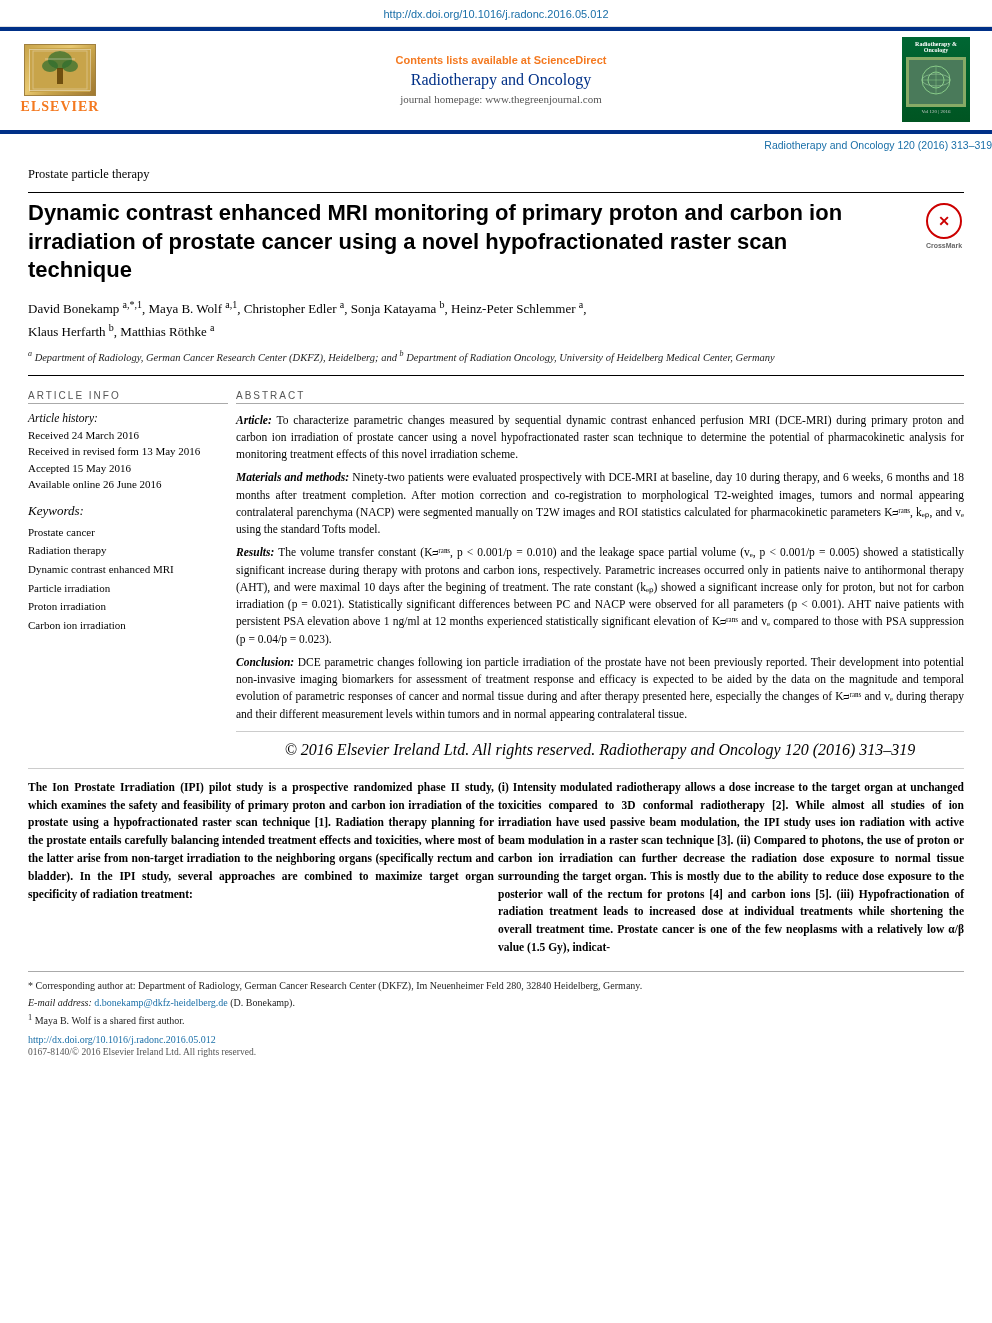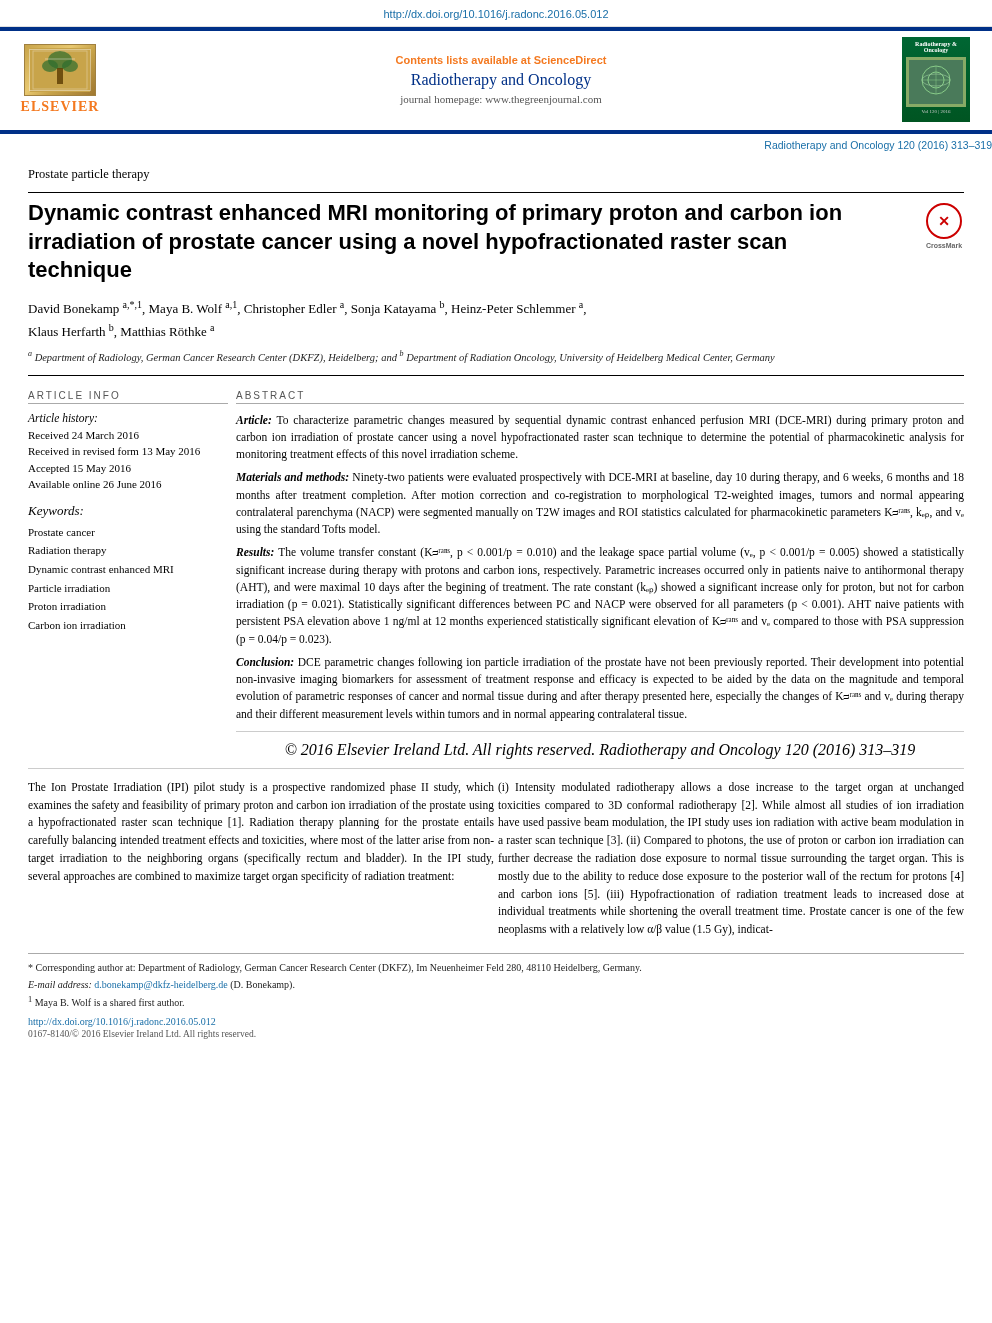--- a/index.html
+++ b/index.html
@@ -299,20 +299,21 @@
       font-size: 16px;
       border-top: 1px solid #ccc;
       padding-top: 6px;
       font-style: italic;
     }
 
     
     .body-two-col {
       display: flex;
       gap: 4px;
+      font-weight: bold;
     }
     .body-col {
       flex: 1;
       font-size: 11.5px;
       line-height: 1.55;
       text-align: justify;
     }
     .body-col p {
       margin-bottom: 0;
     }
@@ -492,21 +493,21 @@
     <div class="body-col">
       <p>The Ion Prostate Irradiation (IPI) pilot study is a prospective randomized phase II study, which examines the safety and feasibility of primary proton and carbon ion irradiation of the prostate using a hypofractionated raster scan technique [1]. Radiation therapy planning for the prostate entails carefully balancing intended treatment effects and toxicities, where most of the latter arise from non-target irradiation to the neighboring organs (specifically rectum and bladder). In the IPI study, several approaches are combined to maximize target organ specificity of radiation treatment:</p>
     </div>
     <div class="body-col">
       <p>(i) Intensity modulated radiotherapy allows a dose increase to the target organ at unchanged toxicities compared to 3D conformal radiotherapy [2]. While almost all studies of ion irradiation have used passive beam modulation, the IPI study uses ion radiation with active beam modulation in a raster scan technique [3]. (ii) Compared to photons, the use of proton or carbon ion irradiation can further decrease the radiation dose exposure to normal tissue surrounding the target organ. This is mostly due to the ability to reduce dose exposure to the posterior wall of the rectum for protons [4] and carbon ions [5]. (iii) Hypofractionation of radiation treatment leads to increased dose at individual treatments while shortening the overall treatment time. Prostate cancer is one of the few neoplasms with a relatively low α/β value (1.5 Gy), indicat-</p>
     </div>
   </div>
 
   <div class="footnotes">
     <div class="footnote-line">
-      * Corresponding author at: Department of Radiology, German Cancer Research Center (DKFZ), Im Neuenheimer Feld 280, 48110 Heidelberg, Germany.
+      * Corresponding author at: Department of Radiology, German Cancer Research Center (DKFZ), Im Neuenheimer Feld 280, 32840 Heidelberg, Germany.
     </div>
     <div class="footnote-line">
       <em>E-mail address:</em> <a href="#">d.bonekamp@dkfz-heidelberg.de</a> (D. Bonekamp).
     </div>
     <div class="footnote-line">
       <sup>1</sup> Maya B. Wolf is a shared first author.
     </div>
   </div>
 
   <div class="doi-bottom">

